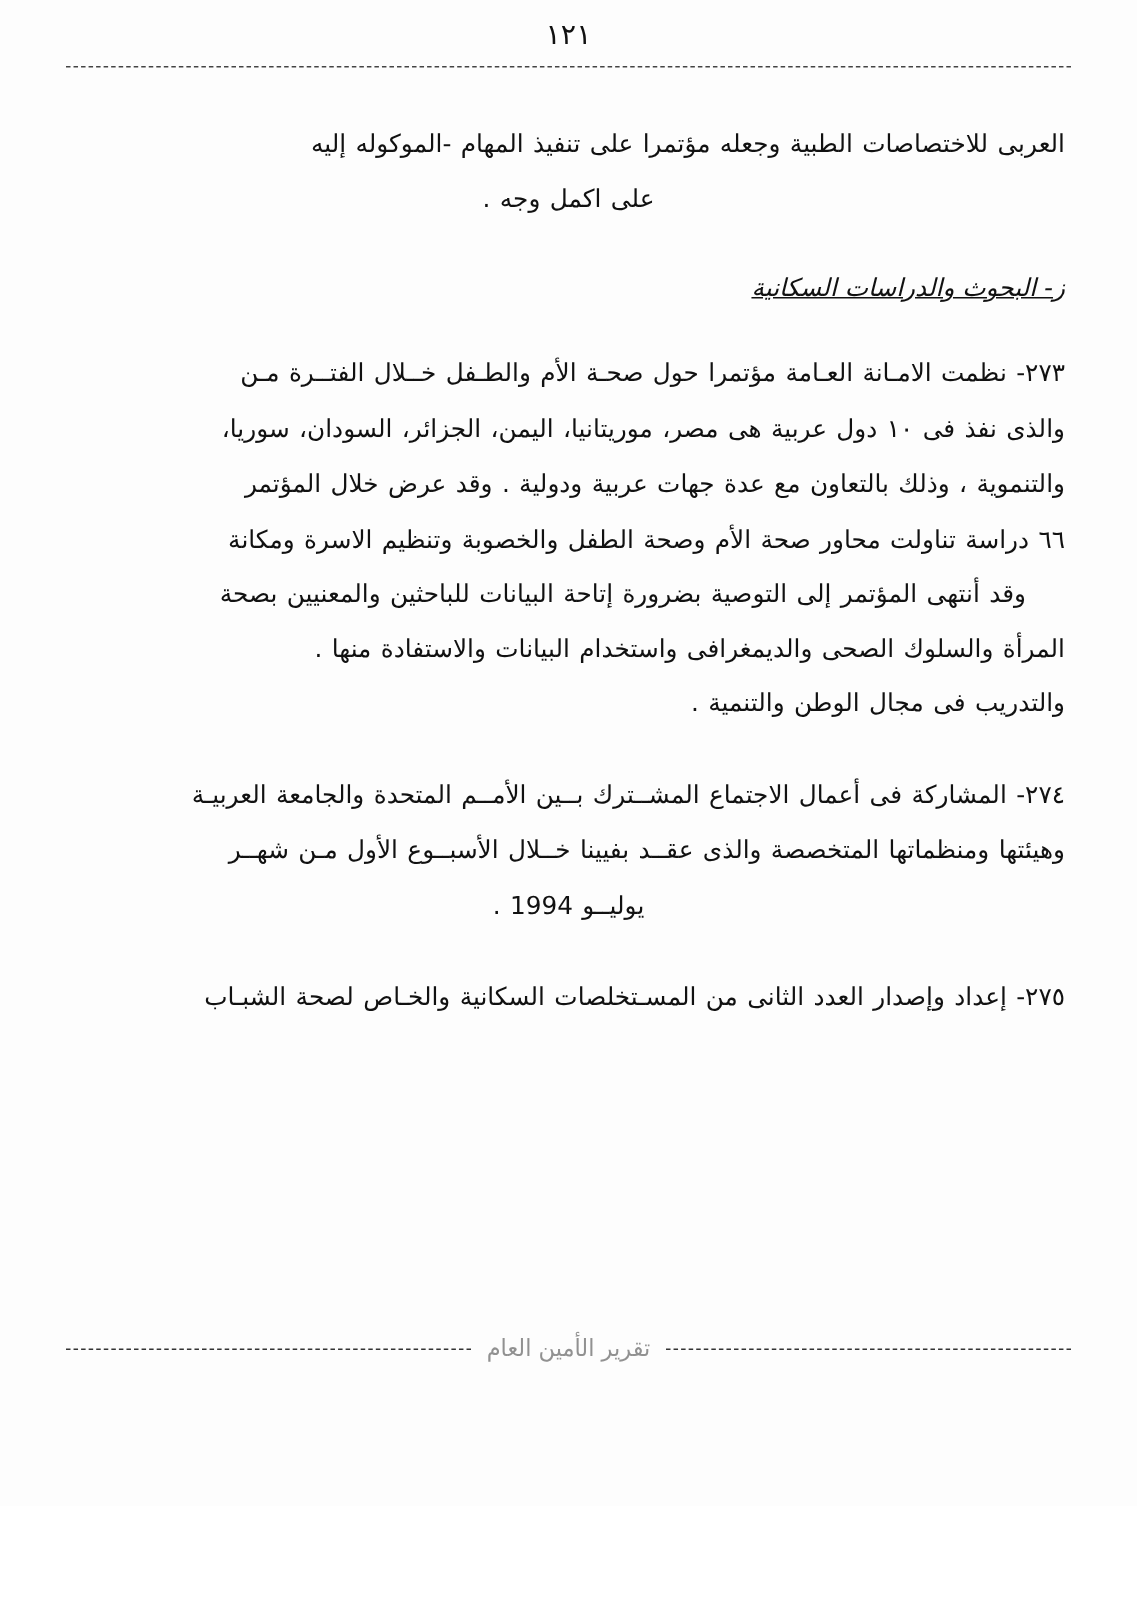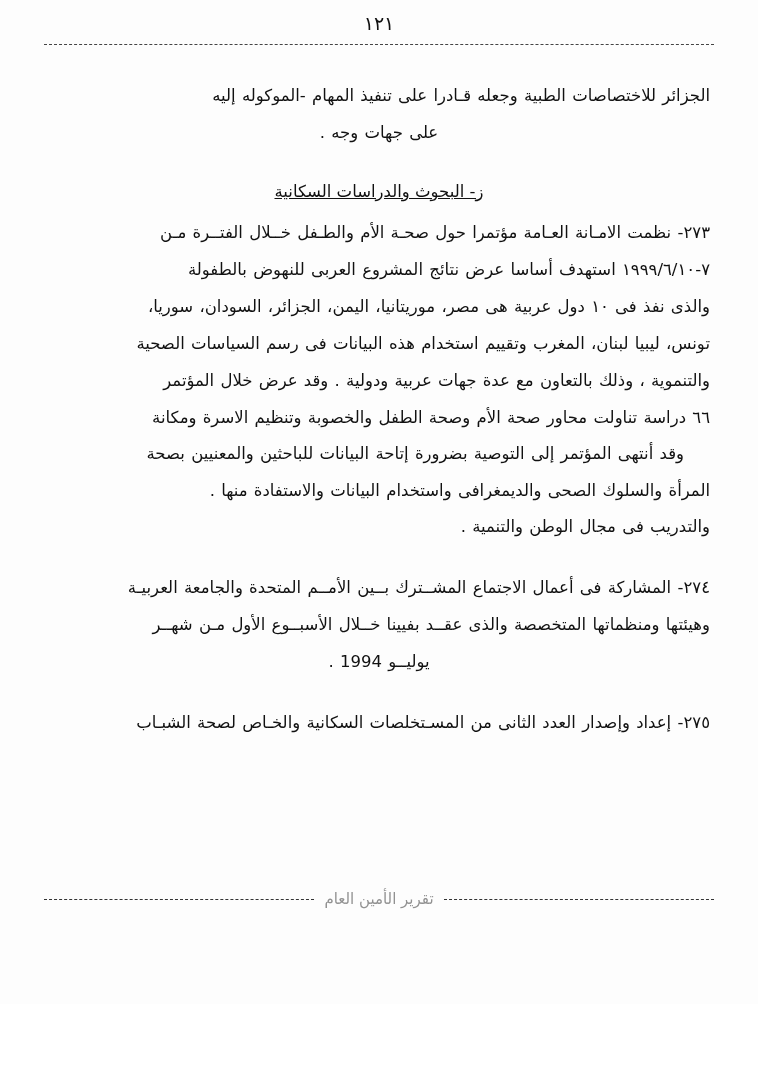--- a/index.html
+++ b/index.html
@@ -45,23 +45,24 @@
   }
   .para.tight {
     line-height: 1.95;
   }
   .block {
     margin-bottom: 18px;
   }
   .heading {
     font-size: 16.5px;
     line-height: 2.0;
-    text-align: center;
+    text-align: right;
     text-decoration: underline;
-    margin: 26px 0 8px 0;
+    margin: 26px 0 24px 0;
+    font-style: italic;
   }
   .indent-first {
     text-indent: 26px;
   }
   .center-end {
     text-align: center;
   }
   .footer {
     position: absolute;
     bottom: 96px;
@@ -92,31 +93,29 @@
 <body>
 
 <div class="page">
 
   <div class="page-number">١٢١</div>
   <hr class="rule">
 
   <div class="content">
 
     <div class="block">
-      <p class="para">الجزائر للاختصاصات الطبية وجعله قـادرا على تنفيذ المهام -الموكوله إليه</p>
-      <p class="para center-end">على جهات وجه .</p>
+      <p class="para">العربى للاختصاصات الطبية وجعله مؤتمرا على تنفيذ المهام -الموكوله إليه</p>
+      <p class="para center-end">على اكمل وجه .</p>
     </div>
 
     <div class="heading">ز- البحوث والدراسات السكانية</div>
 
     <div class="block">
       <p class="para">٢٧٣- نظمت الامـانة العـامة مؤتمرا حول صحـة الأم والطـفل خــلال الفتــرة مـن</p>
-      <p class="para">٧-١٩٩٩/٦/١٠ استهدف أساسا عرض نتائج المشروع العربى للنهوض بالطفولة</p>
       <p class="para">والذى نفذ فى ١٠ دول عربية هى مصر، موريتانيا، اليمن، الجزائر، السودان، سوريا،</p>
-      <p class="para">تونس، ليبيا لبنان، المغرب وتقييم استخدام هذه البيانات فى رسم السياسات الصحية</p>
       <p class="para">والتنموية ، وذلك بالتعاون مع عدة جهات عربية ودولية . وقد عرض خلال المؤتمر</p>
       <p class="para">٦٦ دراسة تناولت محاور صحة الأم وصحة الطفل والخصوبة وتنظيم الاسرة ومكانة</p>
       <p class="para tight indent-first">وقد أنتهى المؤتمر إلى التوصية بضرورة إتاحة البيانات للباحثين والمعنيين بصحة</p>
       <p class="para">المرأة والسلوك الصحى والديمغرافى واستخدام البيانات والاستفادة منها .</p>
       <p class="para tight">والتدريب فى مجال الوطن والتنمية .</p>
     </div>
 
     <div class="spacer-sm"></div>
 
     <div class="block">

